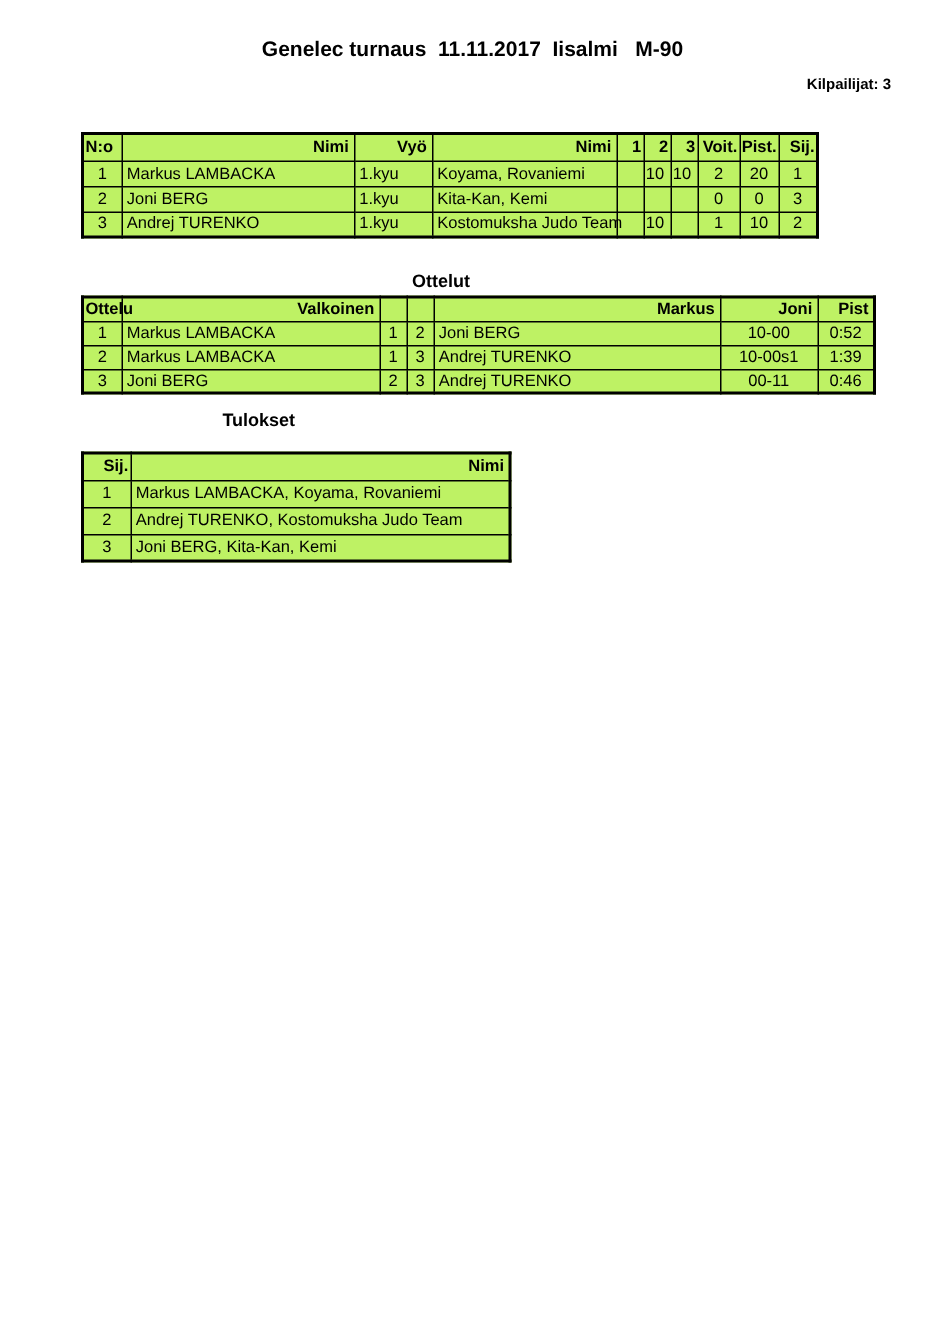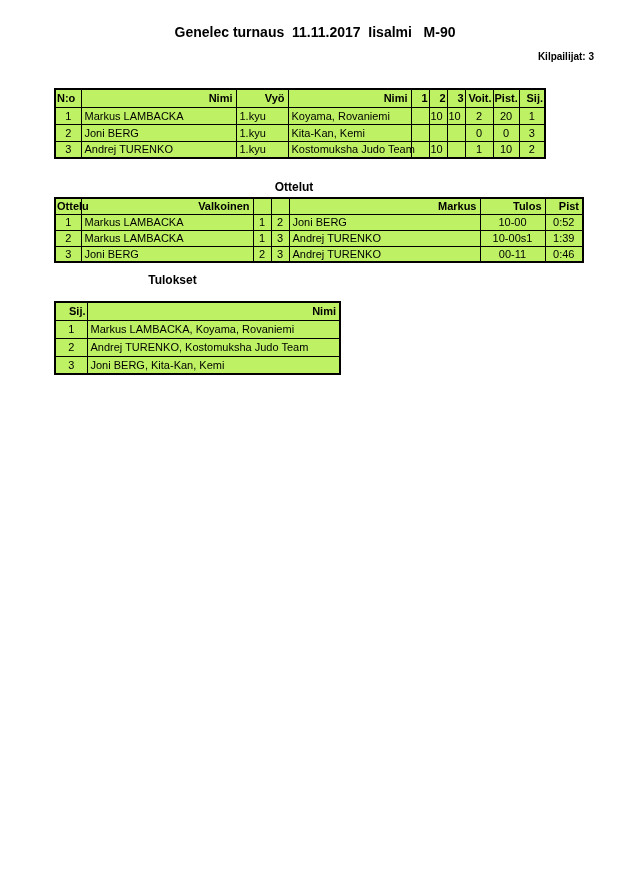--- a/index.html
+++ b/index.html
@@ -133,21 +133,21 @@
         <col style="width:65px">
         <col style="width:38px">
     </colgroup>
     <thead>
       <tr>
         <th class="l tight">Ottelu</th>
         <th>Valkoinen</th>
         <th class="tight"></th>
         <th class="tight"></th>
         <th>Markus</th>
-        <th>Tulos</th>
+        <th>Joni</th>
         <th>Pist</th>
       </tr>
     </thead>
     <tbody>
       <tr>
         <td class="c">1</td>
         <td class="l">Markus LAMBACKA</td>
         <td class="c tight">1</td>
         <td class="c tight">2</td>
         <td class="l">Joni BERG</td>

